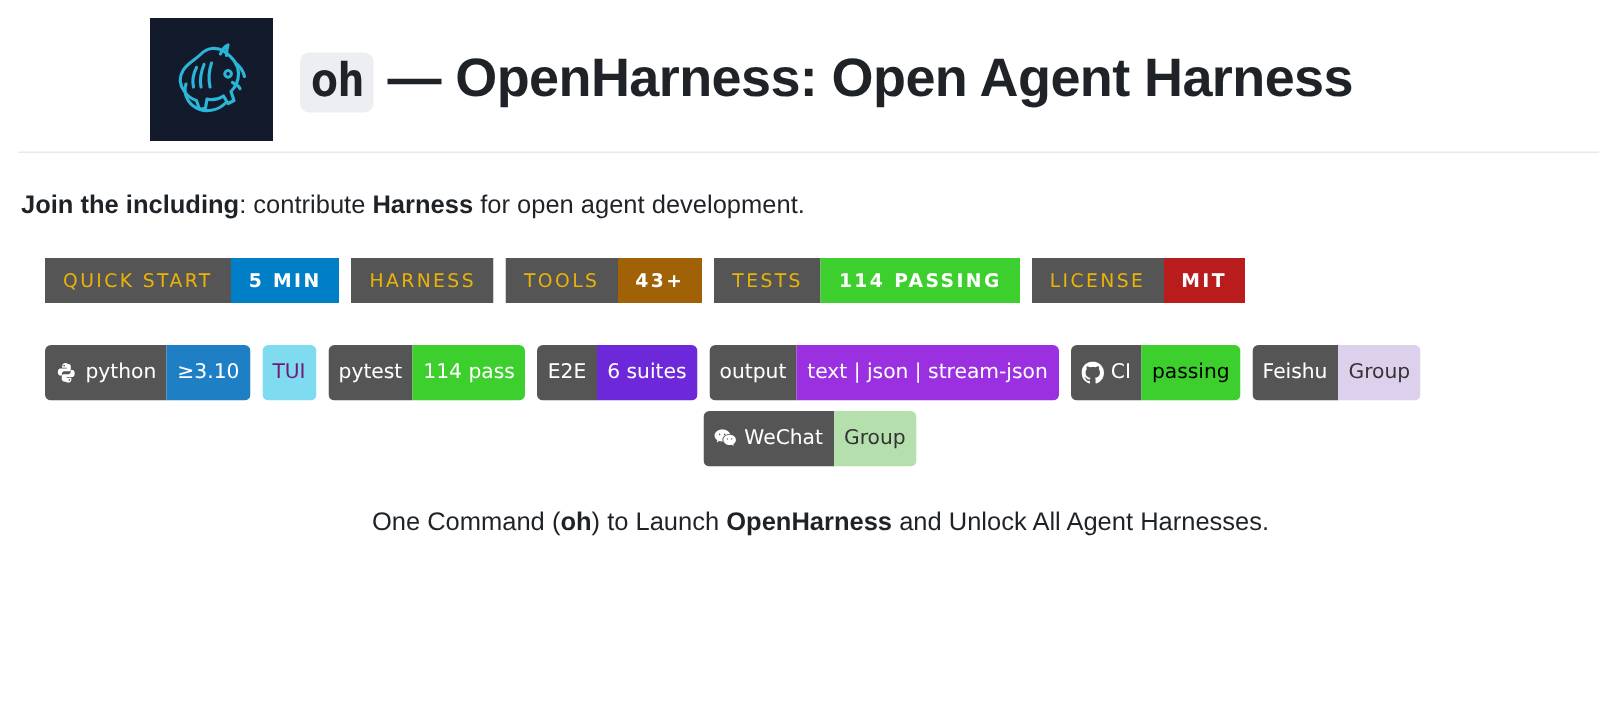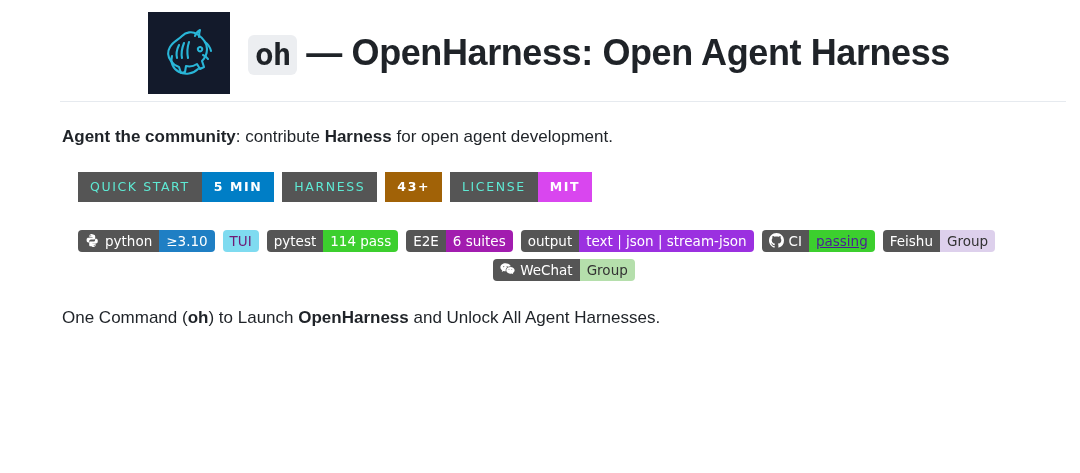--- a/index.html
+++ b/index.html
@@ -13,21 +13,20 @@
     overflow: hidden;
     font-family: "Liberation Sans", sans-serif;
     color: #1f2328;
     -webkit-font-smoothing: antialiased;
   }
   .page {
     position: relative;
     width: 1080px;
     height: 473px;
     box-sizing: border-box;
-    padding-left: 48px;
   }
 
   
   .header {
     display: flex;
     align-items: center;
     padding: 14px 0 0 100px;
     height: 92px;
     box-sizing: border-box;
   }
@@ -71,21 +70,21 @@
   
   .para {
     font-size: 17px;
     line-height: 1.5;
     margin: 0 0 0 14px;
     color: #1f2328;
     white-space: nowrap;
   }
   .p1 { margin-top: 26px; }
   .p2 { margin-top: 22px; }
-  .p3 { margin-top: 24px; }
+  .p3 { margin-top: 24px; text-align: center; }
   .p4 { margin-top: 26px; }
   .para b { font-weight: bold; }
 
   
   .badge-row-1 {
     display: flex;
     flex-wrap: nowrap;
     gap: 8px;
     margin: 22px 0 0 30px;
   }
@@ -100,39 +99,39 @@
     align-items: center;
     justify-content: center;
     font-size: 12.5px;
     letter-spacing: 1.6px;
     padding: 0 12px;
     font-family: "DejaVu Sans", sans-serif;
     white-space: nowrap;
   }
   .bg-flat .lbl {
     background: #555555;
-    color: #5eead4;
+    color: #eab308;
   }
   .bg-flat .val {
     color: #ffffff;
     font-weight: bold;
   }
 
   
   .badge-row-2, .badge-row-3 {
     display: flex;
     flex-wrap: nowrap;
     gap: 8px;
     margin-left: 30px;
   }
   .badge-row-2 { margin-top: 28px; }
   .badge-row-3 { margin-top: 7px; justify-content: center; margin-left: 0; }
   .bg-round {
     display: flex;
-    height: 22px;
+    height: 37px;
     border-radius: 4px;
     overflow: hidden;
   }
   .bg-round .lbl,
   .bg-round .val {
     display: flex;
     align-items: center;
     gap: 5px;
     font-size: 13.5px;
     padding: 0 7px;
@@ -174,37 +173,42 @@
     <div class="title">
       <span class="code-inline">oh</span>
       <span class="title-rest">— OpenHarness: Open Agent Harness</span>
     </div>
   </div>
 
   <hr class="rule">
 
 
   <p class="para p2">
-    <b>Agent the community</b><span>: contribute </span><b>Harness</b><span> for open agent development.</span>
+    <b>Join the including</b><span>: contribute </span><b>Harness</b><span> for open agent development.</span>
   </p>
 
   <div class="badge-row-1">
       <div class="bg-flat">
         <span class="lbl" style="background: rgb(85, 85, 85);">QUICK START</span>
         <span class="val" style="background: rgb(0, 126, 198);">5 MIN</span>
       </div>
       <div class="bg-flat">
         <span class="lbl" style="background: rgb(85, 85, 85);">HARNESS</span>
       </div>
       <div class="bg-flat">
+        <span class="lbl" style="background: rgb(85, 85, 85);">TOOLS</span>
         <span class="val" style="background: #a16207;">43+</span>
       </div>
       <div class="bg-flat">
+        <span class="lbl" style="background: rgb(85, 85, 85);">TESTS</span>
+        <span class="val" style="background: rgb(60, 207, 46);">114 PASSING</span>
+      </div>
+      <div class="bg-flat">
         <span class="lbl" style="background: rgb(85, 85, 85);">LICENSE</span>
-        <span class="val" style="background: #d946ef;">MIT</span>
+        <span class="val" style="background: #b91c1c;">MIT</span>
       </div>
     </div>
 
   <div class="badge-row-2">
       <div class="bg-round">
         <span class="lbl">
           <span class="ico">
             <svg width="15" height="15" viewBox="0 0 24 24" fill="#ffffff">
               <path d="M11.9 1.5c-2 0-3.6.5-4.2 1.3-.5.6-.6 1.3-.6 2.2v1.7h5v.7H5.4c-1.2 0-2.2.6-2.6 1.9-.4 1.4-.4 2.3 0 3.8.4 1.2 1.1 1.9 2.3 1.9h1.7v-2c0-1.4 1.2-2.6 2.6-2.6h4.9c1.1 0 2-.9 2-2V5c0-1.1-.8-2-2-2.3-.8-.3-1.6-.4-2.4-.4zM9.2 3.5c.5 0 .9.4.9.9s-.4.9-.9.9-.9-.4-.9-.9.4-.9.9-.9z"></path>
               <path d="M12.1 22.5c2 0 3.6-.5 4.2-1.3.5-.6.6-1.3.6-2.2v-1.7h-5v-.7h5.7c1.2 0 2.2-.6 2.6-1.9.4-1.4.4-2.3 0-3.8-.4-1.2-1.1-1.9-2.3-1.9h-1.7v2c0 1.4-1.2 2.6-2.6 2.6H8.7c-1.1 0-2 .9-2 2V19c0 1.1.8 2 2 2.3.8.2 1.6.2 2.4.2zm2.7-2c-.5 0-.9-.4-.9-.9s.4-.9.9-.9.9.4.9.9-.4.9-.9.9z"></path>
@@ -220,38 +224,38 @@
       <div class="bg-round">
         <span class="lbl">
           <span>pytest</span>
         </span>
         <span class="val" style="background: rgb(60, 207, 46); color: rgb(255, 255, 255);">114 pass</span>
       </div>
       <div class="bg-round">
         <span class="lbl">
           <span>E2E</span>
         </span>
-        <span class="val" style="background: #a21caf; color: rgb(255, 255, 255); text-align: right;">6 suites</span>
+        <span class="val" style="background: #6d28d9; color: rgb(255, 255, 255); text-align: right;">6 suites</span>
       </div>
       <div class="bg-round">
         <span class="lbl">
           <span>output</span>
         </span>
         <span class="val" style="background: rgb(155, 48, 224); color: rgb(255, 255, 255);">text | json | stream-json</span>
       </div>
       <div class="bg-round">
         <span class="lbl">
           <span class="ico">
             <svg width="15" height="15" viewBox="0 0 16 16" fill="#ffffff">
               <path d="M8 0C3.58 0 0 3.58 0 8c0 3.54 2.29 6.53 5.47 7.59.4.07.55-.17.55-.38 0-.19-.01-.82-.01-1.49-2.01.37-2.53-.49-2.69-.94-.09-.23-.48-.94-.82-1.13-.28-.15-.68-.52-.01-.53.63-.01 1.08.58 1.23.82.72 1.21 1.87.87 2.33.66.07-.52.28-.87.51-1.07-1.78-.2-3.64-.89-3.64-3.95 0-.87.31-1.59.82-2.15-.08-.2-.36-1.02.08-2.12 0 0 .67-.21 2.2.82.64-.18 1.32-.27 2-.27s1.36.09 2 .27c1.53-1.04 2.2-.82 2.2-.82.44 1.1.16 1.92.08 2.12.51.56.82 1.27.82 2.15 0 3.07-1.87 3.75-3.65 3.95.29.25.54.73.54 1.48 0 1.07-.01 1.93-.01 2.2 0 .21.15.46.55.38A8.01 8.01 0 0016 8c0-4.42-3.58-8-8-8z"></path>
             </svg>
           </span>
           <span>CI</span>
         </span>
-        <span class="val" style="background: rgb(60, 207, 46); color: #4c1d95; text-decoration: underline;">passing</span>
+        <span class="val" style="background: rgb(60, 207, 46); color: #000000;">passing</span>
       </div>
       <div class="bg-round">
         <span class="lbl">
           <span>Feishu</span>
         </span>
         <span class="val" style="background: rgb(221, 208, 236); color: rgb(51, 51, 51);">Group</span>
       </div>
     </div>
 
   <div class="badge-row-3">

